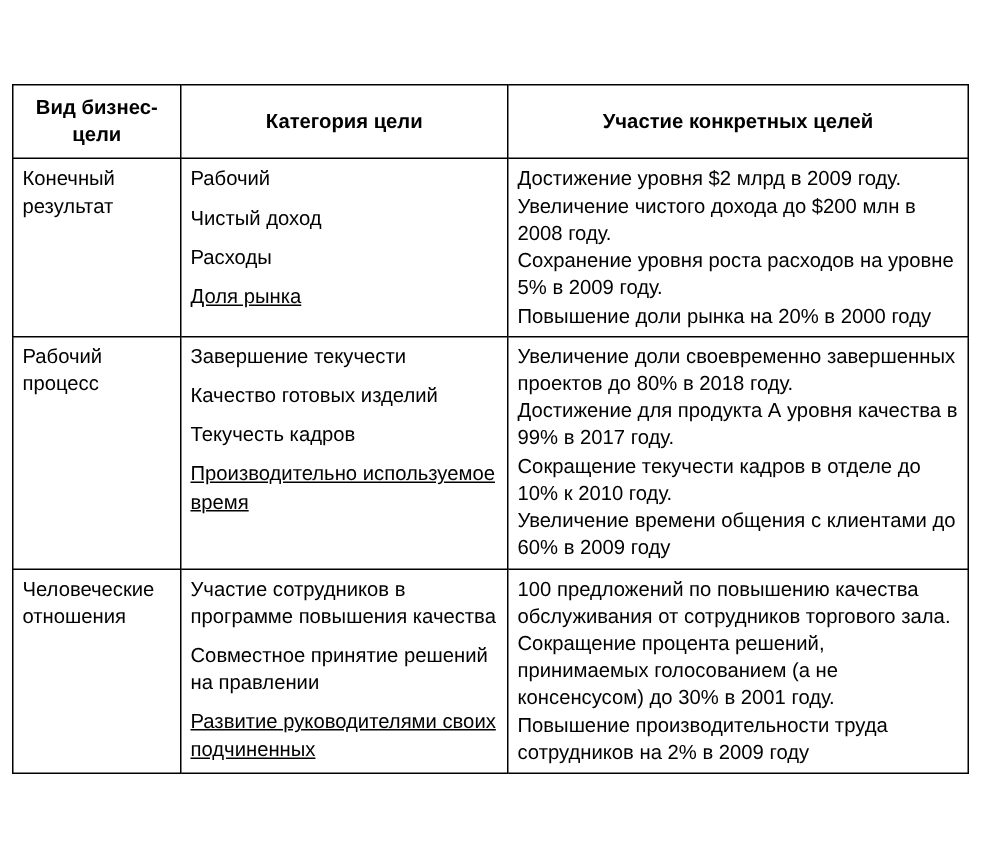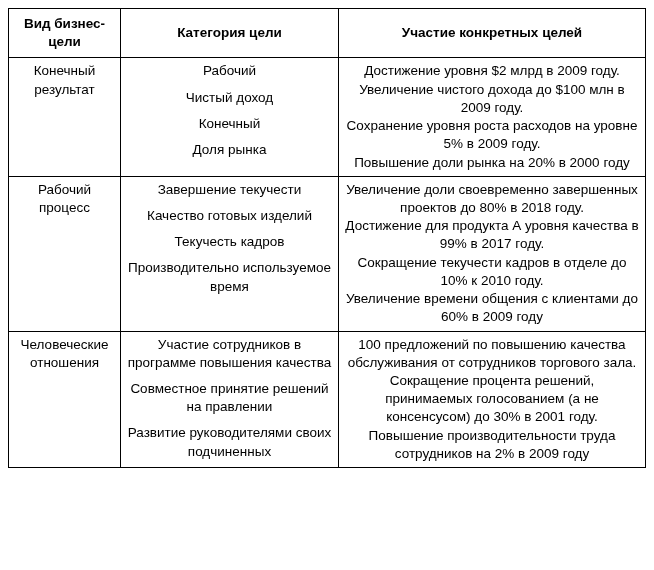--- a/index.html
+++ b/index.html
@@ -9,39 +9,39 @@
     font-size: 13.5px;
     background: #fff;
     color: #000;
     width: 654px;
     box-sizing: border-box;
   }
   table {
     border-collapse: collapse;
     width: 100%;
     table-layout: fixed;
+    margin-top: 48px;
   }
   th, td {
     border: 1.5px solid #000;
     vertical-align: top;
     padding: 4px 6px;
     line-height: 1.35;
-    text-align: center;
   }
   thead th {
     font-weight: bold;
     text-align: center;
     vertical-align: middle;
     padding: 6px 4px;
   }
   col.c1 { width: 112px; }
   col.c2 { width: 218px; }
   col.c3 { width: auto; }
   .block { margin-bottom: 8px; }
-  .block:last-child { margin-bottom: 0; }
+  .block:last-child { margin-bottom: 0; text-decoration: underline; }
 </style>
 </head>
 <body>
 
 <table>
   <colgroup>
     <col class="c1">
       <col class="c2">
       <col class="c3">
   </colgroup>
@@ -51,26 +51,26 @@
       <th>Категория цели</th>
       <th>Участие конкретных целей</th>
     </tr>
   </thead>
   <tbody>
       <tr>
         <td>Конечный результат</td>
         <td>
           <div class="block">Рабочий</div>
           <div class="block">Чистый доход</div>
-          <div class="block">Конечный</div>
+          <div class="block">Расходы</div>
           <div class="block">Доля рынка</div>
         </td>
         <td>
           <div>Достижение уровня $2 млрд в 2009 году.</div>
-          <div>Увеличение чистого дохода до $100 млн в 2009 году.</div>
+          <div>Увеличение чистого дохода до $200 млн в 2008 году.</div>
           <div>Сохранение уровня роста расходов на уровне 5% в 2009 году.</div>
           <div>Повышение доли рынка на 20% в 2000 году</div>
         </td>
       </tr>
       <tr>
         <td>Рабочий процесс</td>
         <td>
           <div class="block">Завершение текучести</div>
           <div class="block">Качество готовых изделий</div>
           <div class="block">Текучесть кадров</div>

